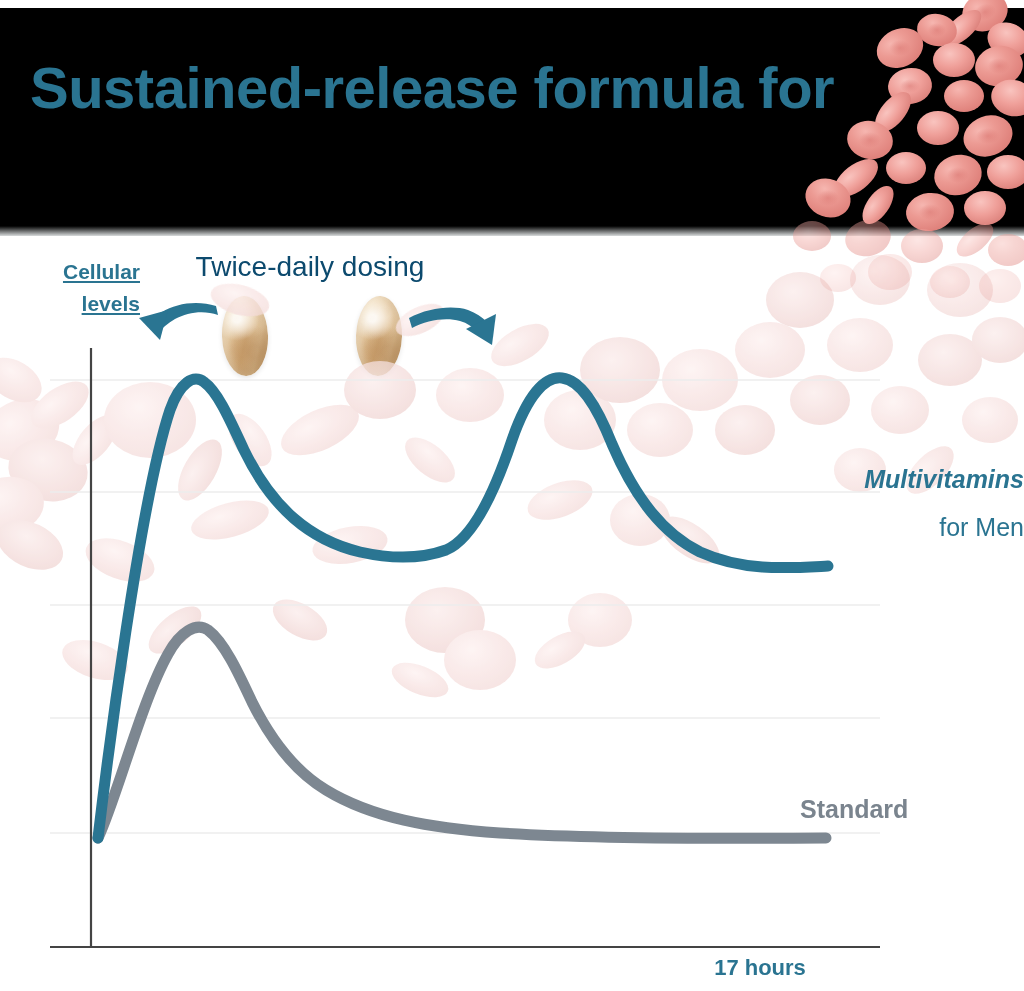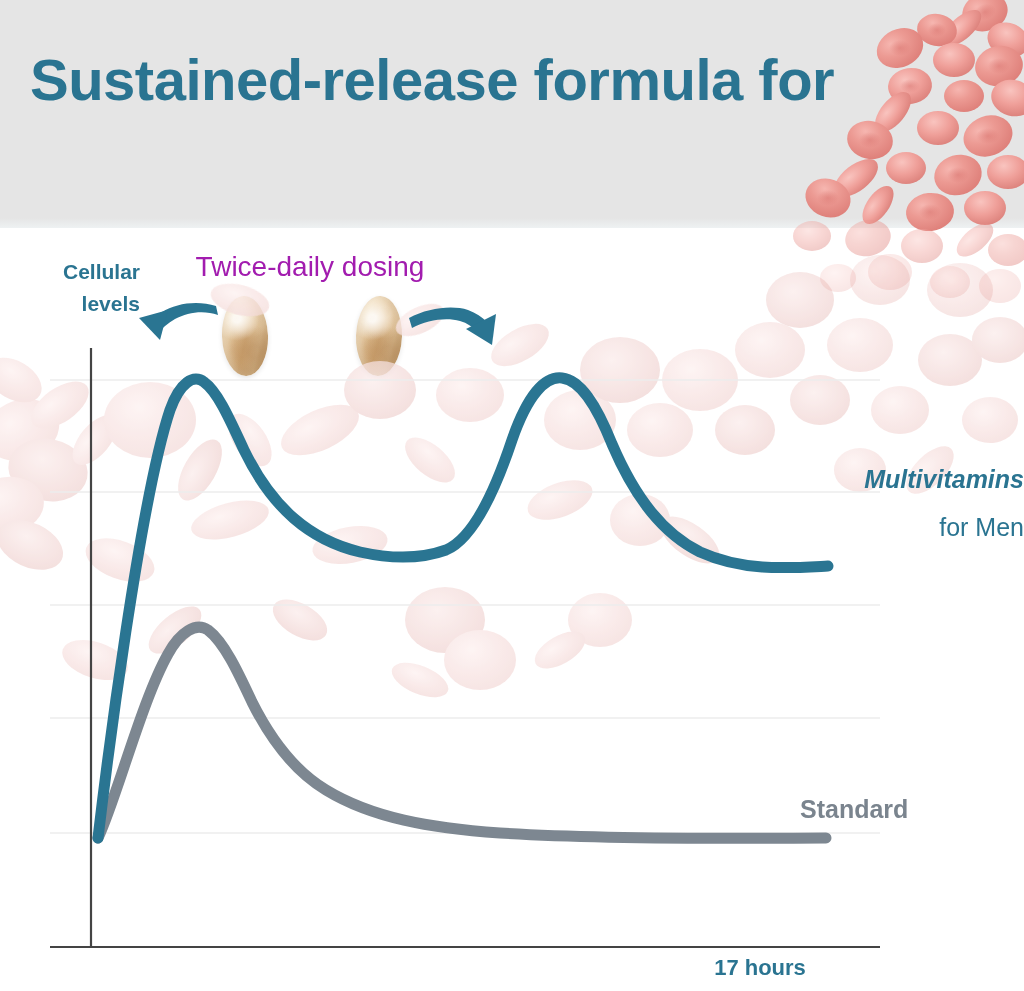--- a/index.html
+++ b/index.html
@@ -8,22 +8,22 @@
     width:1024px;height:991px;
     font-family:"Liberation Sans", sans-serif;
     background:#ffffff;
     overflow:hidden;
     position:relative;
   }
   #stage{position:relative;width:1024px;height:991px;overflow:hidden;background:#fff;}
 
   
   .header-band{
-    position:absolute;left:0;top:0;width:1024px;height:228px;
-    background:#e5e5e5;
+    position:absolute;left:0;top:8px;width:1024px;height:228px;
+    background:#000000;
     overflow:hidden;
   }
   .header-band:after{
     content:"";position:absolute;left:0;bottom:0;width:100%;height:10px;
     background:linear-gradient(to bottom,rgba(239,243,244,0),rgba(239,243,244,.9));
   }
   .title-wrap{
     position:absolute;left:30px;top:30px;width:960px;
     z-index:4;
   }
@@ -32,24 +32,25 @@
     color:#2a7491;letter-spacing:-0.5px;white-space:nowrap;
   }
 
   
   .chart-body{position:absolute;left:0;top:228px;width:1024px;height:763px;background:#fff;}
 
   .axis-label-cellular{
     position:absolute;left:0px;top:256px;width:140px;
     text-align:right;color:#2a7491;font-weight:bold;font-size:21px;line-height:32px;
     z-index:6;
+    text-decoration:underline;
   }
   .dosing-label{
     position:absolute;left:160px;top:250px;width:300px;text-align:center;
-    color:#a21caf;font-weight:normal;font-size:28px;line-height:34px;z-index:6;
+    color:#0c4a6e;font-weight:normal;font-size:28px;line-height:34px;z-index:6;
   }
 
   .legend-mvm{
     position:absolute;left:800px;top:455px;width:224px;
     text-align:right;color:#2a7491;font-size:25px;line-height:48px;z-index:6;
   }
   .legend-mvm .b{font-weight:bold;display:block;font-style:italic;}
   .legend-mvm .n{font-weight:normal;display:block;}
   .legend-std{
     position:absolute;left:800px;top:785px;width:224px;

